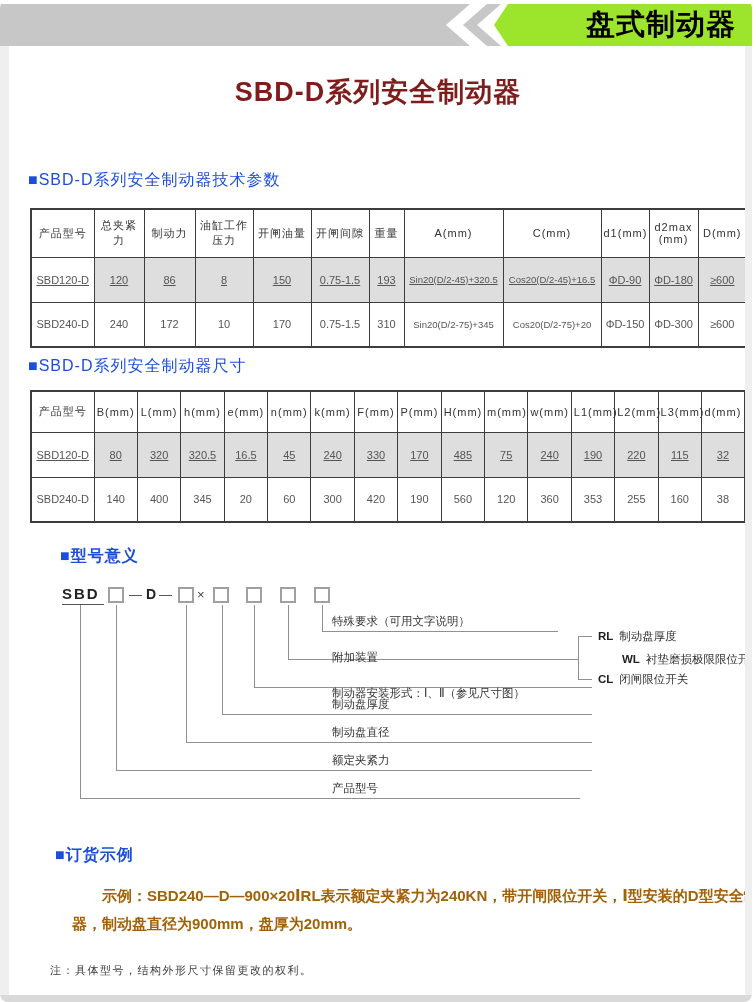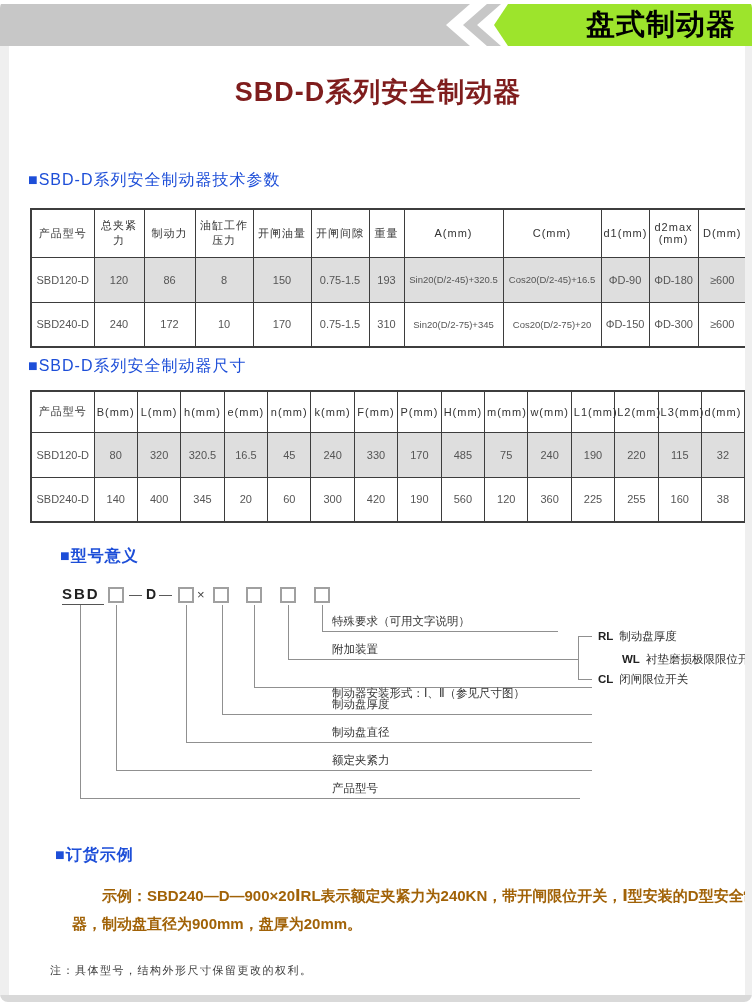--- a/index.html
+++ b/index.html
@@ -29,21 +29,21 @@
   .sec-heading { position:absolute; font-size:16px; color:#1d4ed8; letter-spacing:1px; white-space:nowrap; }
   .sec-heading.bold { font-weight:600; }
 
   table.tbl { position:absolute; left:30px; width:716px; border-collapse:collapse; table-layout:fixed;
     font-size:11px; color:#555; border:2px solid #3d3d3d; }
   .tbl th, .tbl td { border:1px solid #3d3d3d; text-align:center; vertical-align:middle; padding:1px 2px; }
   .tbl th { color:#333; font-weight:normal; letter-spacing:1px; }
   #tbl1 { top:208px; } #tbl2 { top:390px; }
   #tbl1 th { height:48px; } #tbl1 td { height:45px; }
   #tbl2 th { height:41px; } #tbl2 td { height:45px; }
-  tr.stripe td { background:#dedede; }
+  tr.stripe td { background:#dedede;text-decoration:underline; }
   tr.stripe td:first-child { background:#fff; }
   td.formula { font-size:9.5px; padding:1px 1px; }
 
   
   .diagram { position:absolute; top:585px; left:0; width:756px; height:245px; font-size:11.5px; color:#333; }
   .code-box { position:absolute; width:16px; height:16px; top:2px; border:2px solid #a0a0a0; background:#fff; }
   .sbd { position:absolute; left:62px; top:0; font-size:15px; font-weight:bold; color:#222;
     letter-spacing:2px; border-bottom:1px solid #555; padding:0 4px 2px 0; }
   .code-sep { position:absolute; font-size:13px; color:#444; }
   .code-letter { position:absolute; font-size:14px; font-weight:bold; color:#222; }
@@ -199,21 +199,21 @@
       <td>400</td>
       <td>345</td>
       <td>20</td>
       <td>60</td>
       <td>300</td>
       <td>420</td>
       <td>190</td>
       <td>560</td>
       <td>120</td>
       <td>360</td>
-      <td>225</td>
+      <td>353</td>
       <td>255</td>
       <td>160</td>
       <td>38</td>
     </tr>
   </tbody>
     </table>
 
   <div class="sec-heading bold" style="top:546px; left:60px;">■型号意义</div>
 
   <div class="diagram">
@@ -240,21 +240,21 @@
 
     <div class="line-h" style="top:46px;  left:322px; width:236px;"></div>
     <div class="line-h" style="top:74px;  left:288px; width:290px;"></div>
     <div class="line-h" style="top:102px; left:254px; width:338px;"></div>
     <div class="line-h" style="top:129px; left:222px; width:370px;"></div>
     <div class="line-h" style="top:157px; left:186px; width:406px;"></div>
     <div class="line-h" style="top:185px; left:116px; width:476px;"></div>
     <div class="line-h" style="top:213px; left:80px;  width:500px;"></div>
 
     <div class="diag-label" style="top:29px;  left:332px;">特殊要求（可用文字说明）</div>
-    <div class="diag-label" style="top:57px;  left:332px;font-family:Liberation Mono, monospace;">附加装置</div>
+    <div class="diag-label" style="top:65px;  left:332px;font-family:Liberation Mono, monospace;">附加装置</div>
     <div class="diag-label" style="top:101px;  left:332px;text-align:center;">制动器安装形式：Ⅰ、Ⅱ（参见尺寸图）</div>
     <div class="diag-label" style="top:112px; left:332px;">制动盘厚度</div>
     <div class="diag-label" style="top:140px; left:332px;">制动盘直径</div>
     <div class="diag-label" style="top:168px; left:332px;">额定夹紧力</div>
     <div class="diag-label" style="top:196px; left:332px;">产品型号</div>
 
     <div class="line-v" style="left:578px; top:51px; height:44px;"></div>
     <div class="line-h" style="top:51px; left:578px; width:14px;"></div>
     <div class="line-h" style="top:94px; left:578px; width:14px;"></div>
 

